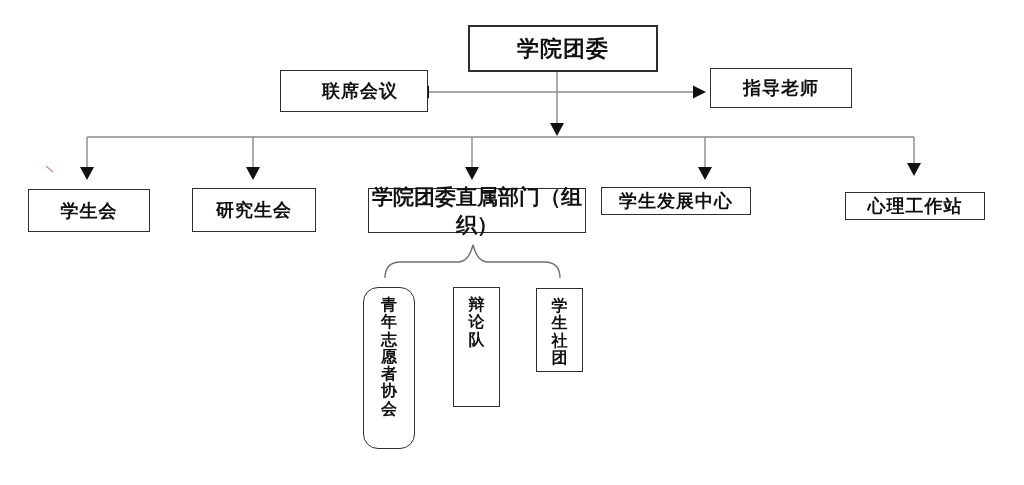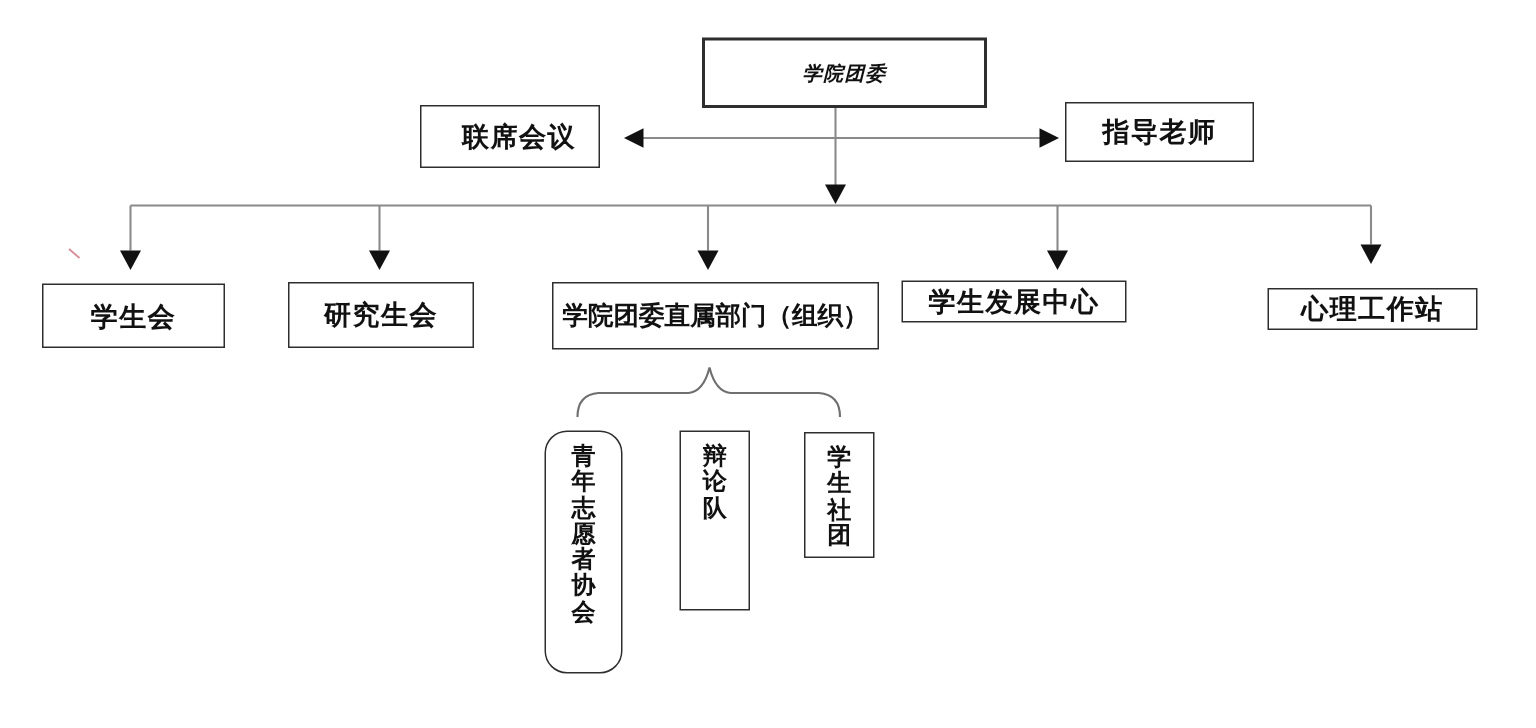--- a/index.html
+++ b/index.html
@@ -14,22 +14,22 @@
   .node{
     position:absolute;
     background:#ffffff;
     border:1.6px solid #2e2e2e;
     display:flex;align-items:center;justify-content:center;
     font-weight:700;color:#111;
     font-size:18px;letter-spacing:1px;
     box-sizing:border-box;
     text-align:center;
   }
-  .node.root{border-width:2.2px;font-size:13px;font-style:italic;}
-  .node.long{font-size:17px;letter-spacing:0;}
+  .node.root{border-width:2.2px;font-size:22px;}
+  .node.long{font-size:21px;letter-spacing:0;}
   .node.vert{
     align-items:flex-start;
     border-width:1.5px;
     font-size:16px;letter-spacing:0;
   }
   .vert-text{
     display:block;
     width:1.1em;
     margin:8px auto 0 auto;
     word-break:break-all;
@@ -62,23 +62,23 @@
       <polygon points="253,180 246,167 260,167"></polygon>
       <polygon points="472,180 465,167 479,167"></polygon>
       <polygon points="705,180 698,167 712,167"></polygon>
       <polygon points="914,176 907,163 921,163"></polygon>
     </g>
     <path d="M46,166 L53,172" stroke="#c24a5a" stroke-width="1.2" opacity="0.65" fill="none"></path>
   </svg>
 
   <div class="node root" style="left:468px;top:25px;width:190px;height:47px;">学院团委</div>
 
-  <div class="node" style="left:280px;top:70px;width:120px;height:42px;padding-left:12px;">联席会议</div>
+  <div class="node" style="left:280px;top:70px;width:148px;height:42px;padding-left:12px;">联席会议</div>
 
-  <div class="node" style="left:710px;top:68px;width:126px;height:40px;">指导老师</div>
+  <div class="node" style="left:710px;top:68px;width:142px;height:40px;">指导老师</div>
 
   <div class="node" style="left:28px;top:189px;width:122px;height:43px;">学生会</div>
 
   <div class="node" style="left:192px;top:188px;width:124px;height:44px;">研究生会</div>
 
   <div class="node long" style="left:368px;top:188px;width:218px;height:45px;">学院团委直属部门（组织）</div>
 
   <div class="node" style="left:601px;top:187px;width:150px;height:28px;">学生发展中心</div>
 
   <div class="node" style="left:845px;top:192px;width:140px;height:28px;">心理工作站</div>

